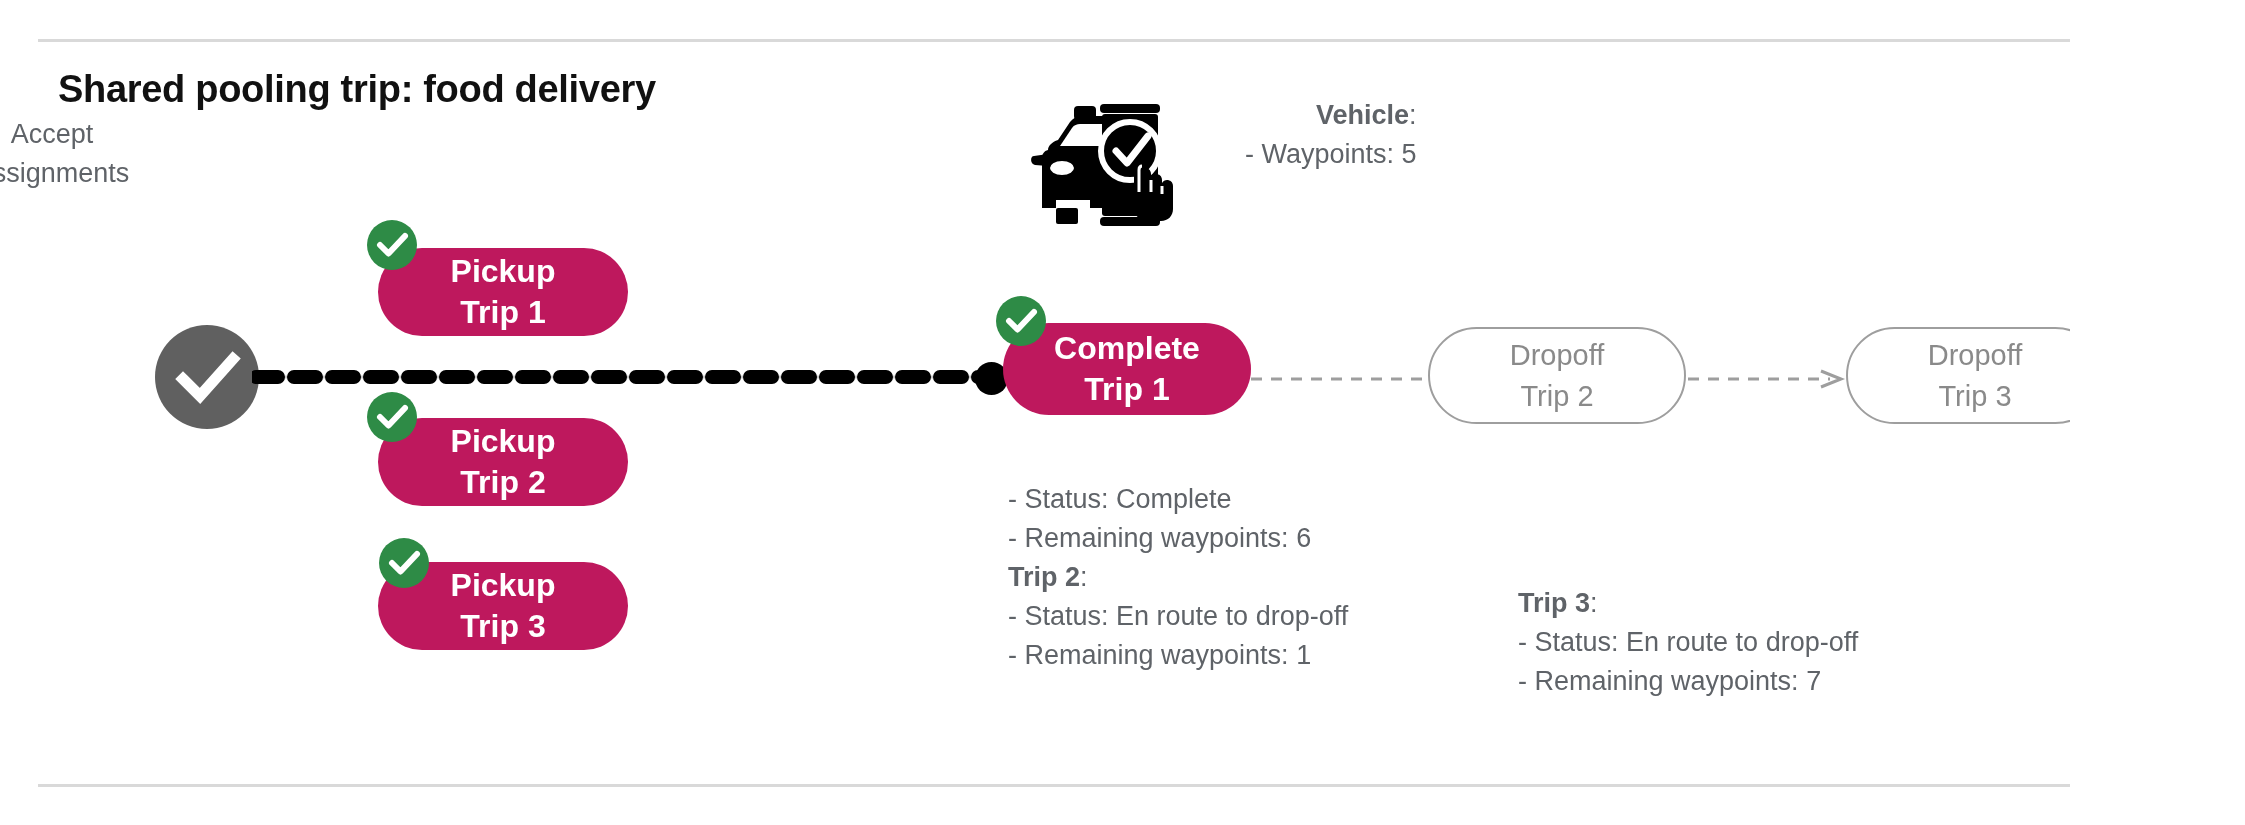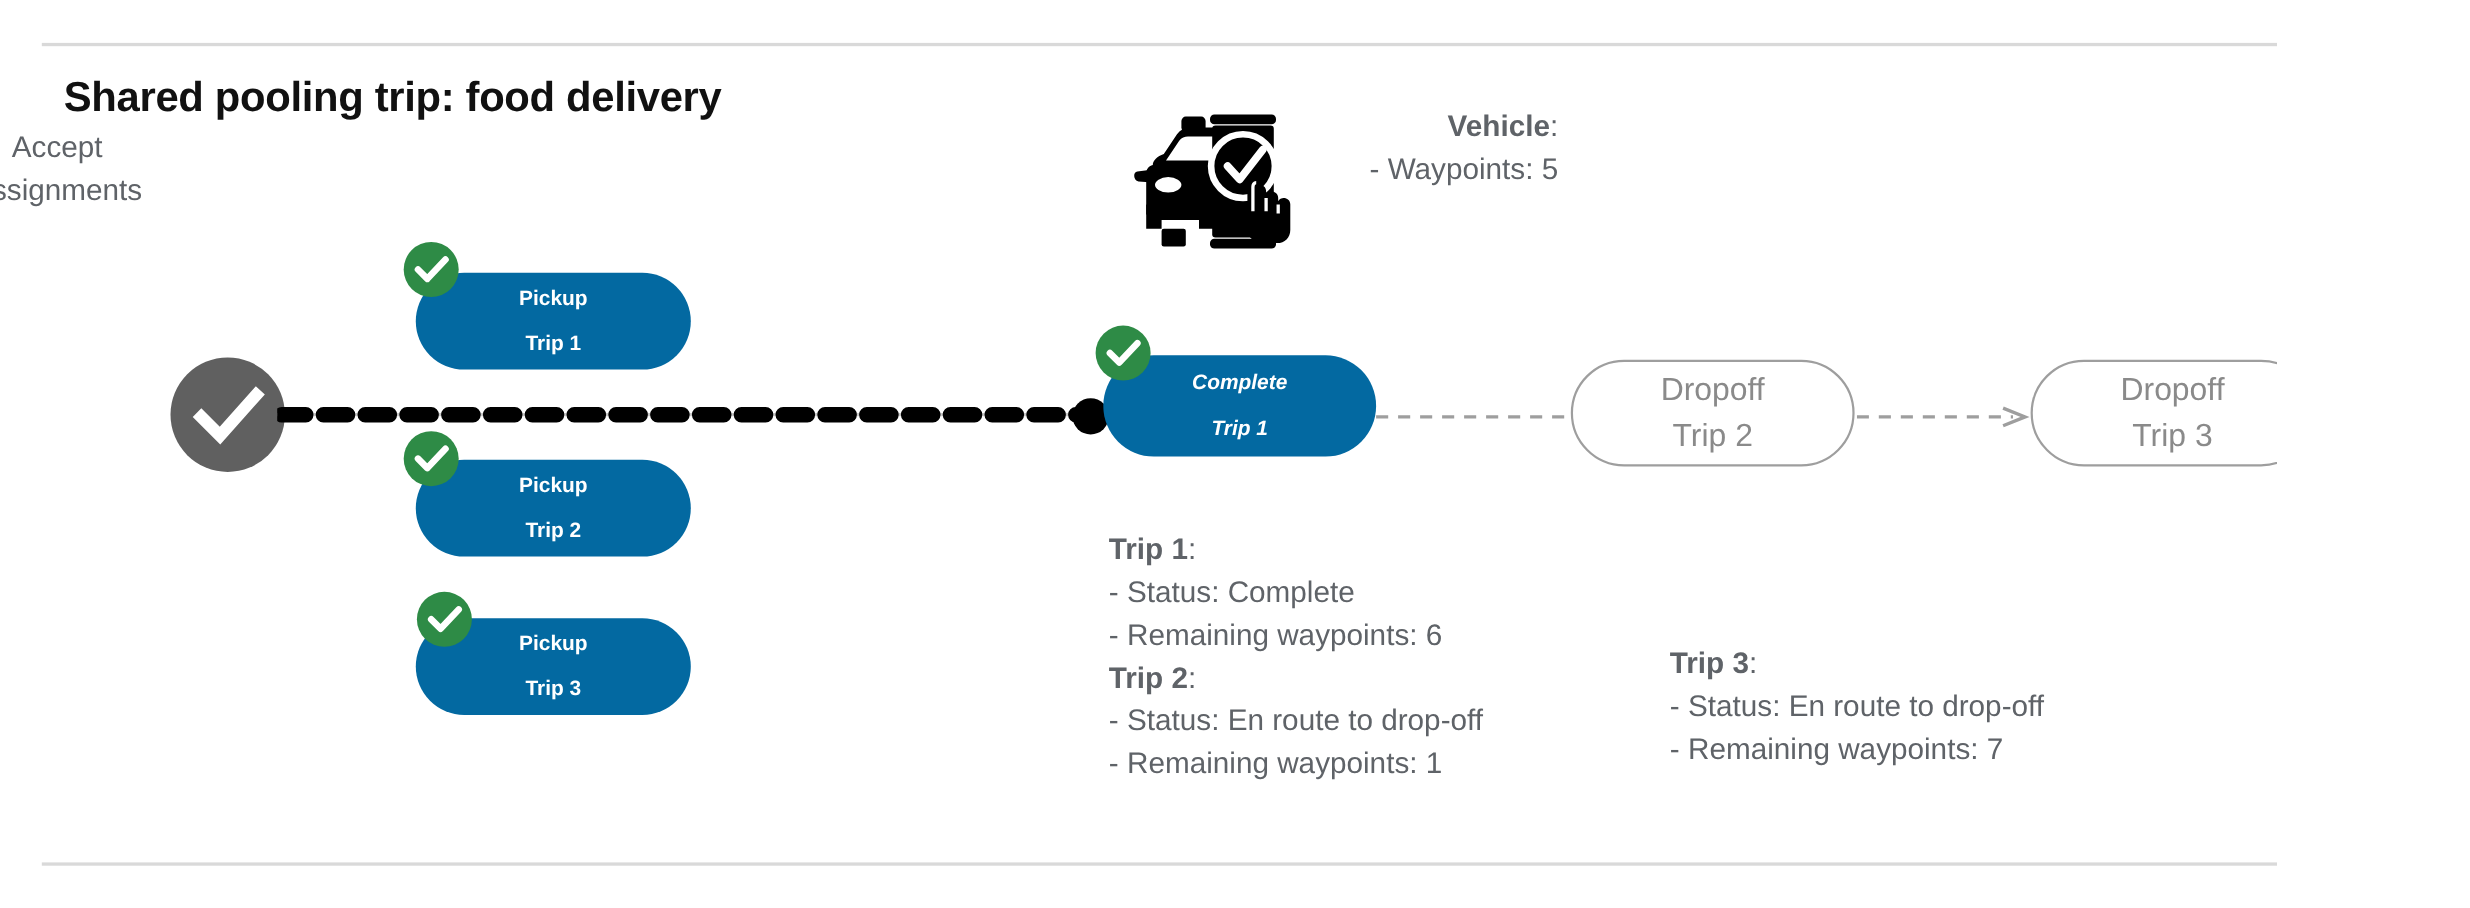--- a/index.html
+++ b/index.html
@@ -81,39 +81,39 @@
   .pill {
     position: absolute;
     border-radius: 999px;
     box-sizing: border-box;
     display: flex;
     flex-direction: column;
     align-items: center;
     justify-content: center;
   }
   .pill-orange {
-    background: #0369a1;
+    background: #be185d;
     color: #ffffff;
-    font-size: 19px;
+    font-size: 32px;
     font-weight: bold;
     line-height: 41px;
   }
   .pill-outline {
     background: #ffffff;
     border: 2px solid #9e9e9e;
     color: #8a8a8a;
     font-size: 29px;
     line-height: 41px;
   }
   .pill-line { white-space: nowrap; }
 
   .pickup-1 { left: 378px; top: 248px; width: 250px; height: 88px; }
   .pickup-2 { left: 378px; top: 418px; width: 250px; height: 88px; }
   .pickup-3 { left: 378px; top: 562px; width: 250px; height: 88px; }
-  .complete-1 { left: 1003px; top: 323px; width: 248px; height: 92px; font-style: italic; }
+  .complete-1 { left: 1003px; top: 323px; width: 248px; height: 92px; }
 
   .dropoff-2 { left: 1428px; top: 327px; width: 258px; height: 97px; }
   .dropoff-3 { left: 1846px; top: 327px; width: 258px; height: 97px; }
 
   
   .badge {
     position: absolute;
     width: 50px;
     height: 50px;
     border-radius: 50%;
@@ -298,23 +298,20 @@
   </div>
 
   <div class="info vehicle-info">
     <div>
       <b>Vehicle</b><span>:</span>
     </div>
     <div>- Waypoints: 5</div>
   </div>
 
   <div class="info trip12-info">
-    <div>
-      <b>Trip 1</b><span>:</span>
-    </div>
     <div>- Status:  Complete</div>
     <div>- Remaining waypoints: 6</div>
     <div>
       <b>Trip 2</b><span>:</span>
     </div>
     <div>- Status:  En route to drop-off</div>
     <div>- Remaining waypoints: 1</div>
   </div>
 
   <div class="info trip3-info">

